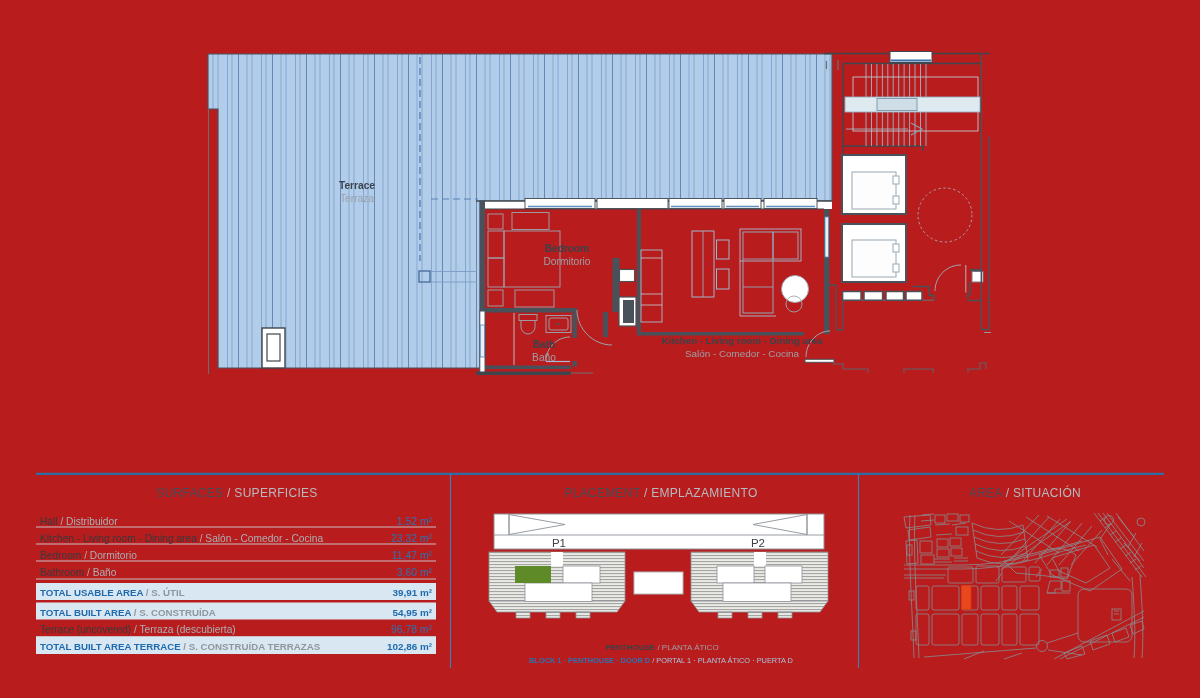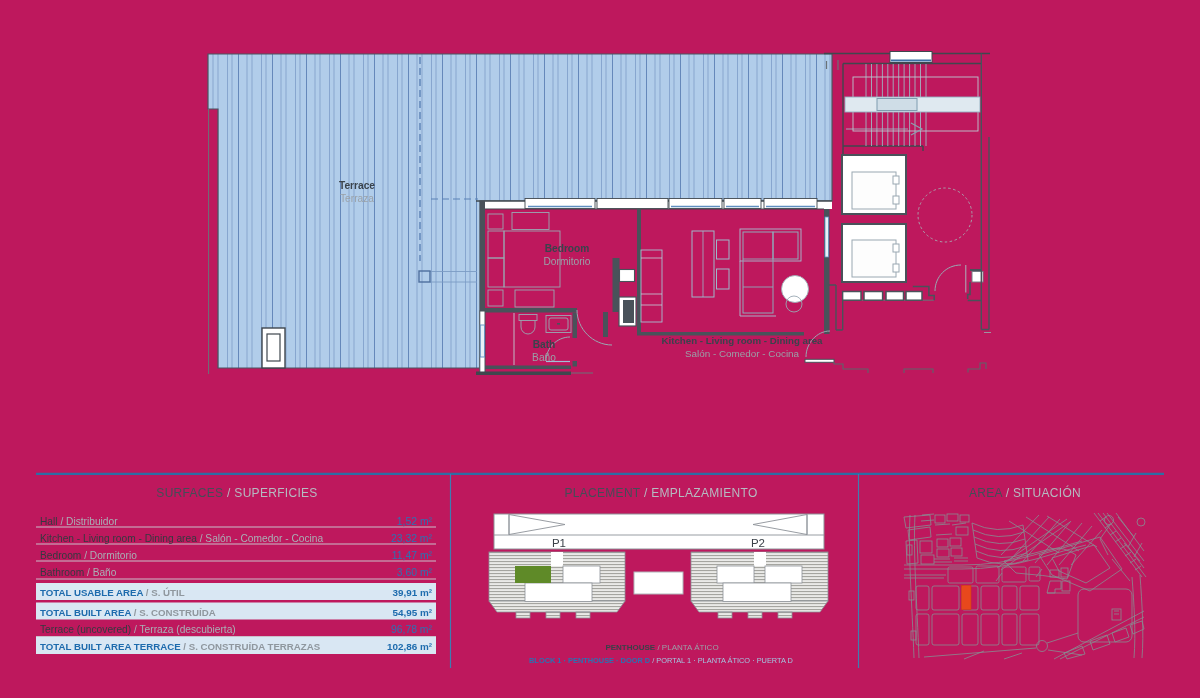--- a/index.html
+++ b/index.html
@@ -1,16 +1,16 @@
 <!DOCTYPE html>
 <html><head>
 <meta charset="utf-8">
 <style>
 html,body{margin:0;padding:0;background:#ffffff;}
-#page{position:relative;width:1200px;height:698px;background:#be185d;overflow:hidden;
+#page{position:relative;width:1200px;height:698px;background:#b91c1c;overflow:hidden;
 font-family:"Liberation Sans", sans-serif;}
 svg{display:block;}
 text{font-family:"Liberation Sans", sans-serif;}
 </style>
 </head>
 <body>
 <div id="page">
 <svg width="1200" height="698" viewBox="0 0 1200 698">
 <defs>
 <pattern id="th" width="34" height="10" patternUnits="userSpaceOnUse">

